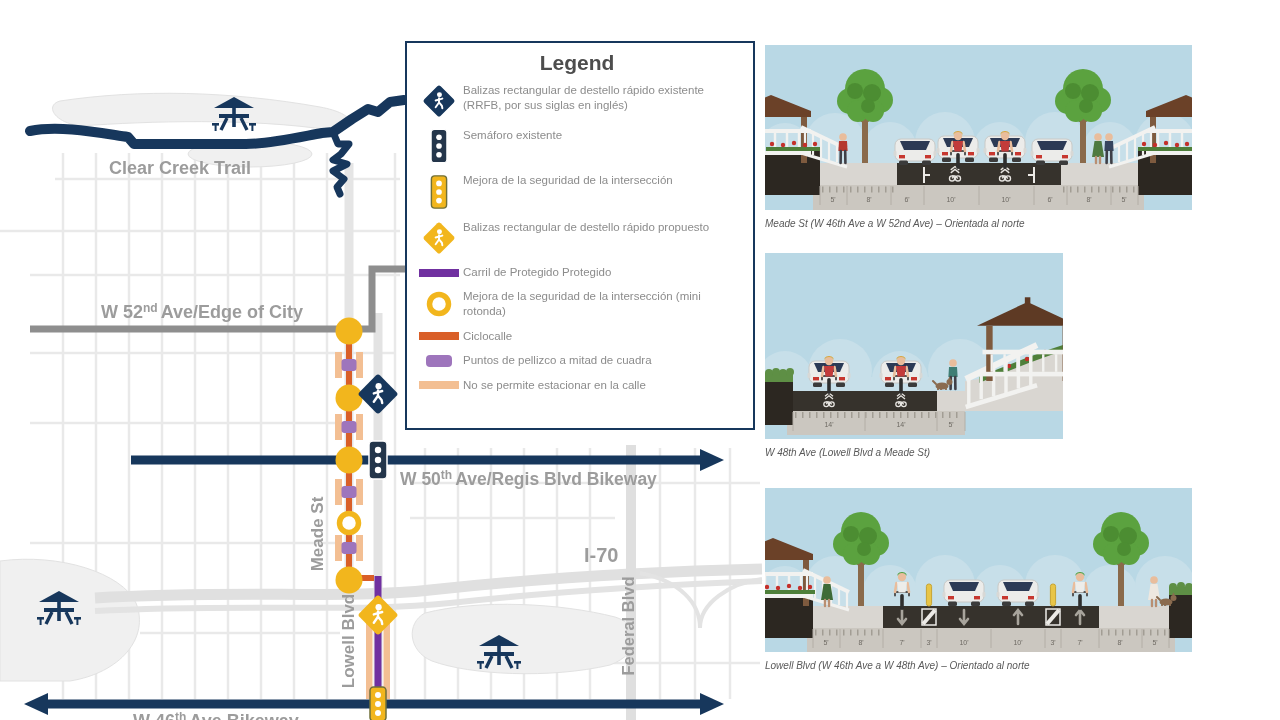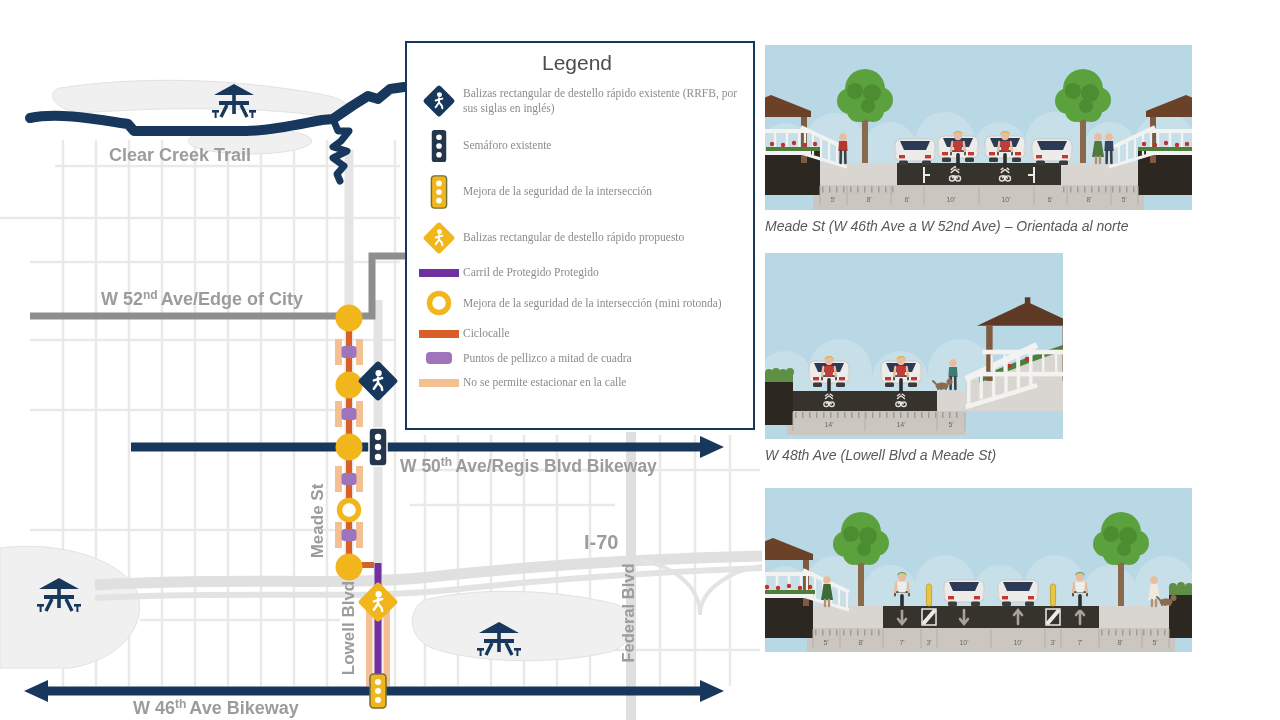--- a/index.html
+++ b/index.html
@@ -1,32 +1,32 @@
 <!DOCTYPE html>
 <html><head>
 <meta charset="utf-8">
 <style>
   html,body{margin:0;padding:0;background:#fff;}
   body{width:1280px;height:720px;position:relative;overflow:hidden;
        font-family:"Liberation Sans",sans-serif;}
   svg{display:block;}
-  .map-wrap{position:absolute;left:0;top:0;width:768px;height:696px;}
+  .map-wrap{position:absolute;left:0;top:13px;width:768px;height:696px;}
   .maplabel{fill:#9C9C9C;font-weight:bold;font-family:"Liberation Sans",sans-serif;}
   
   .legend{position:absolute;left:405px;top:41px;width:350px;height:389px;
           background:#fff;border:2px solid #17375C;box-sizing:border-box;
           padding:6px 14px 4px 8px;overflow:hidden;z-index:5;}
-  .legend-title{text-align:center;font-size:21px;font-weight:normal;color:#4D4D4D;
+  .legend-title{text-align:center;font-size:21px;font-weight:bold;color:#4D4D4D;
           margin:2px 0 8px 0;}
-  .legend-item{display:flex;align-items:center;margin-bottom:9px;font-family:Liberation Serif, serif;}
+  .legend-item{display:flex;margin-bottom:9px;}
   .legend-icon{width:48px;flex:none;display:flex;justify-content:center;align-items:center;}
   .legend-label{font-size:11.5px;color:#8C8C8C;line-height:1.32;}
   
   .panel{position:absolute;}
-  .caption{font-style:italic;font-size:14px;color:#595959;margin-top:8px;
+  .caption{font-style:italic;font-size:10px;color:#595959;margin-top:8px;
            font-family:"Liberation Sans",sans-serif;}
   .dimtext{font-size:7px;fill:#6E6A63;font-family:"Liberation Sans",sans-serif;}
 </style>
 </head>
 <body>
 
 <svg width="0" height="0" style="position:absolute" aria-hidden="true">
 <defs>
   <g id="walker" stroke="#fff" stroke-width="2" stroke-linecap="round" fill="none">
     <circle cx="0.5" cy="-6.5" r="2.6" fill="#fff" stroke="none"></circle>
@@ -553,13 +553,14 @@
   <use href="#cyclist2" transform="translate(137,122)"></use>
   <use href="#cyclist2" transform="translate(315,122)"></use>
   <g color="#3E6B38">
         <use href="#person-dress" transform="translate(62,118)"></use>
       </g>
   <g color="#EEE8E0">
         <use href="#person-dress" transform="translate(389,118)"></use>
       </g>
   <use href="#dog" transform="translate(401,118)"></use>
 </svg>
+<div class="caption">Lowell Blvd (W 46th Ave a W 48th Ave) – Orientado al norte</div>
 </div>
 
 </body></html>

